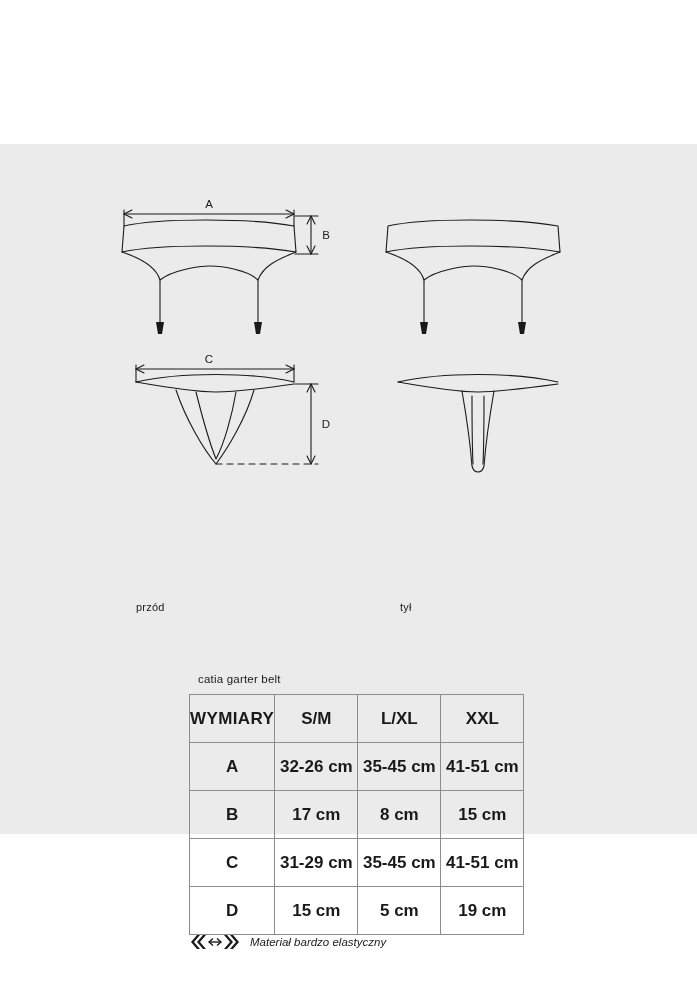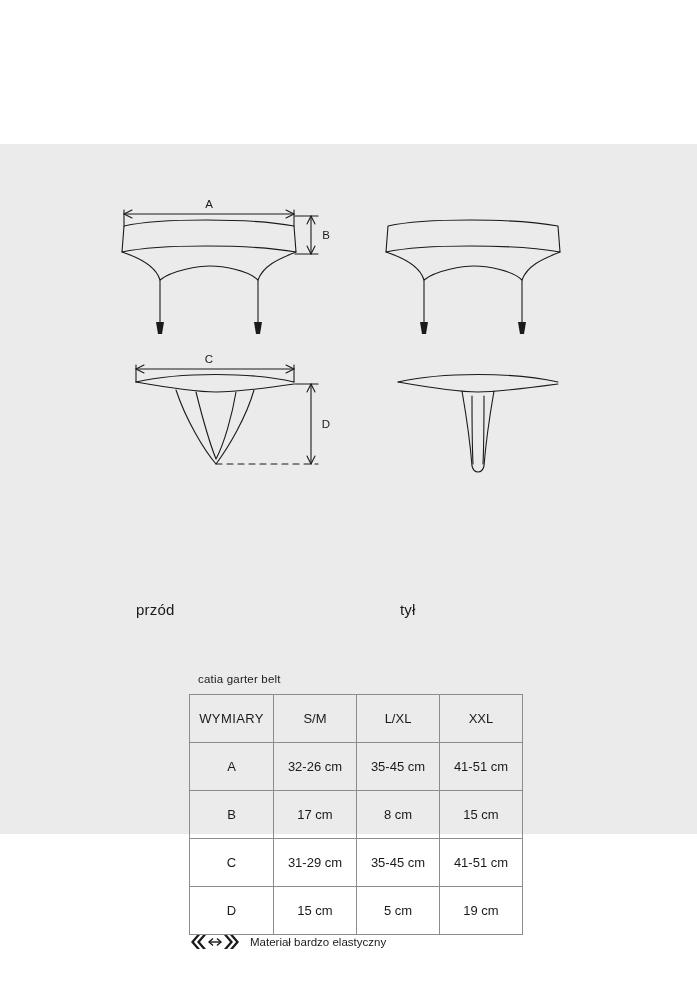--- a/index.html
+++ b/index.html
@@ -36,21 +36,21 @@
     left: 0;
     top: 0;
     width: 697px;
     height: 380px;
   }
   .diagrams svg {
     display: block;
   }
   .caption {
     position: absolute;
-    font-size: 15px;
+    font-size: 11px;
     color: #1a1a1a;
     letter-spacing: 0.2px;
   }
   .caption-front { left: 136px; top: 457px; }
   .caption-back  { left: 400px; top: 457px; }
 
   .table-title {
     position: absolute;
     left: 198px;
     top: 529px;
@@ -60,41 +60,42 @@
   }
   table.sizes {
     position: absolute;
     left: 189px;
     top: 550px;
     border-collapse: collapse;
     background: transparent;
   }
   table.sizes td, table.sizes th {
     border: 1px solid #8c8c8c;
-    font-weight: normal;
-    font-size: 13px;
+    font-weight: bold;
+    font-size: 17px;
     color: #1a1a1a;
     text-align: center;
     vertical-align: middle;
     height: 47px;
     padding: 0;
   }
   table.sizes .col-head { width: 83px; }
   table.sizes .col-val  { width: 82px; }
   table.sizes thead td.first {
     text-align: center;
     letter-spacing: 0.4px;
   }
   .elastic-note {
     position: absolute;
     left: 189px;
     top: 791px;
     display: flex;
     align-items: center;
     gap: 9px;
+    font-style: italic;
   }
   .elastic-note .note-text {
     font-size: 11.5px;
     color: #1a1a1a;
   }
   .elastic-icon { display: block; }
 </style>
 </head>
 <body>
 

